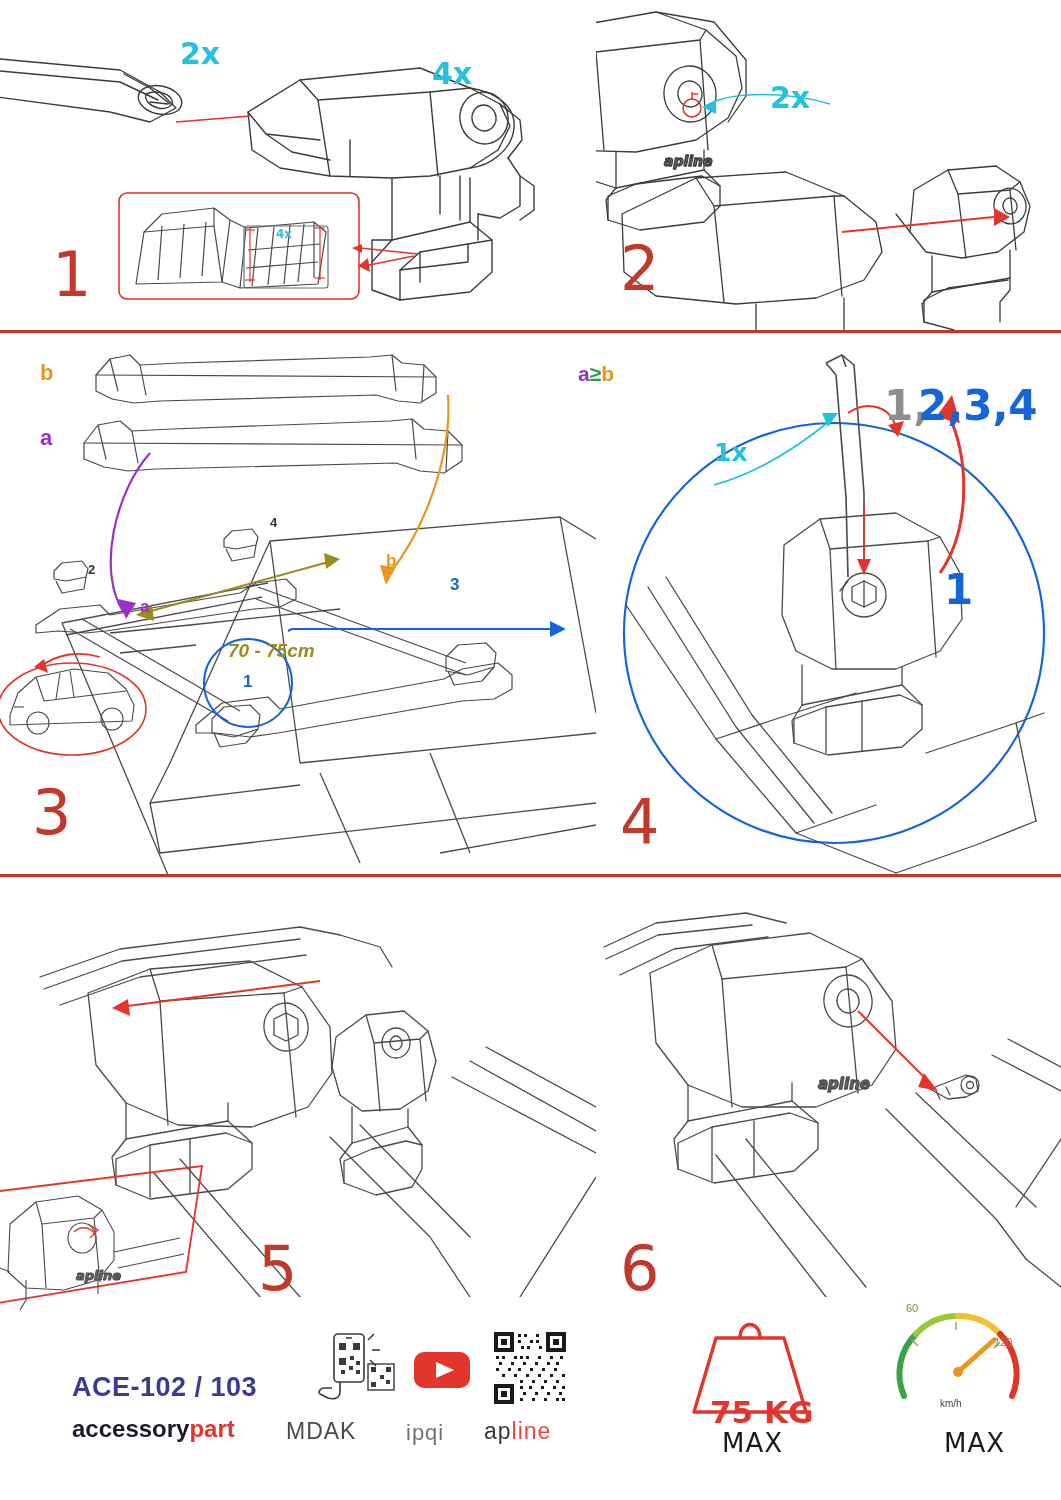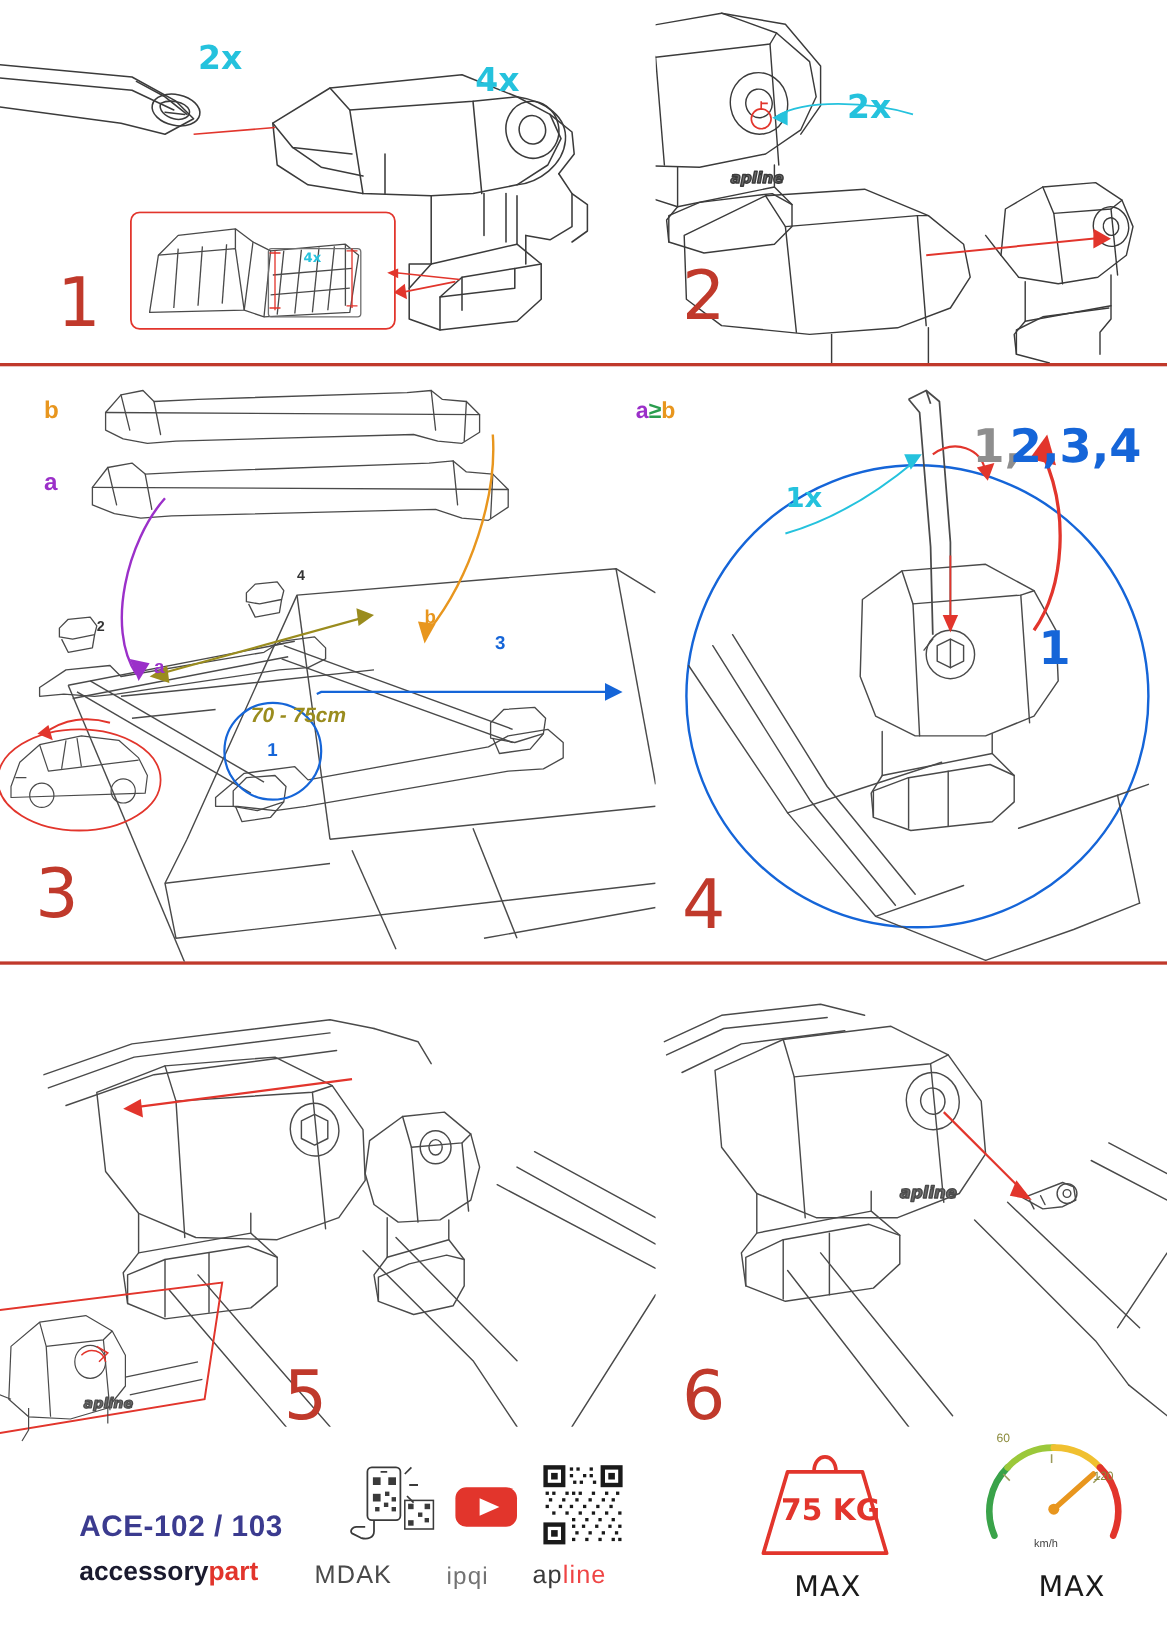--- a/index.html
+++ b/index.html
@@ -107,23 +107,24 @@
   .max-label {
     position: absolute;
     font-size: 26px;
     color: #1a1a1a;
     font-family: "DejaVu Sans", sans-serif;
     letter-spacing: 1px;
   }
   .kg-text {
     position: absolute;
     color: #e2352c;
-    font-size: 27px;
+    font-size: 31px;
     font-weight: 700;
     font-family: "DejaVu Sans", sans-serif;
+    margin-top: 36px;
   }
   .spd {
     position: absolute;
     font-size: 11px;
     color: #8a8a3a;
     text-align: center;
   }
   .kmh {
     position: absolute;
     font-size: 10px;

